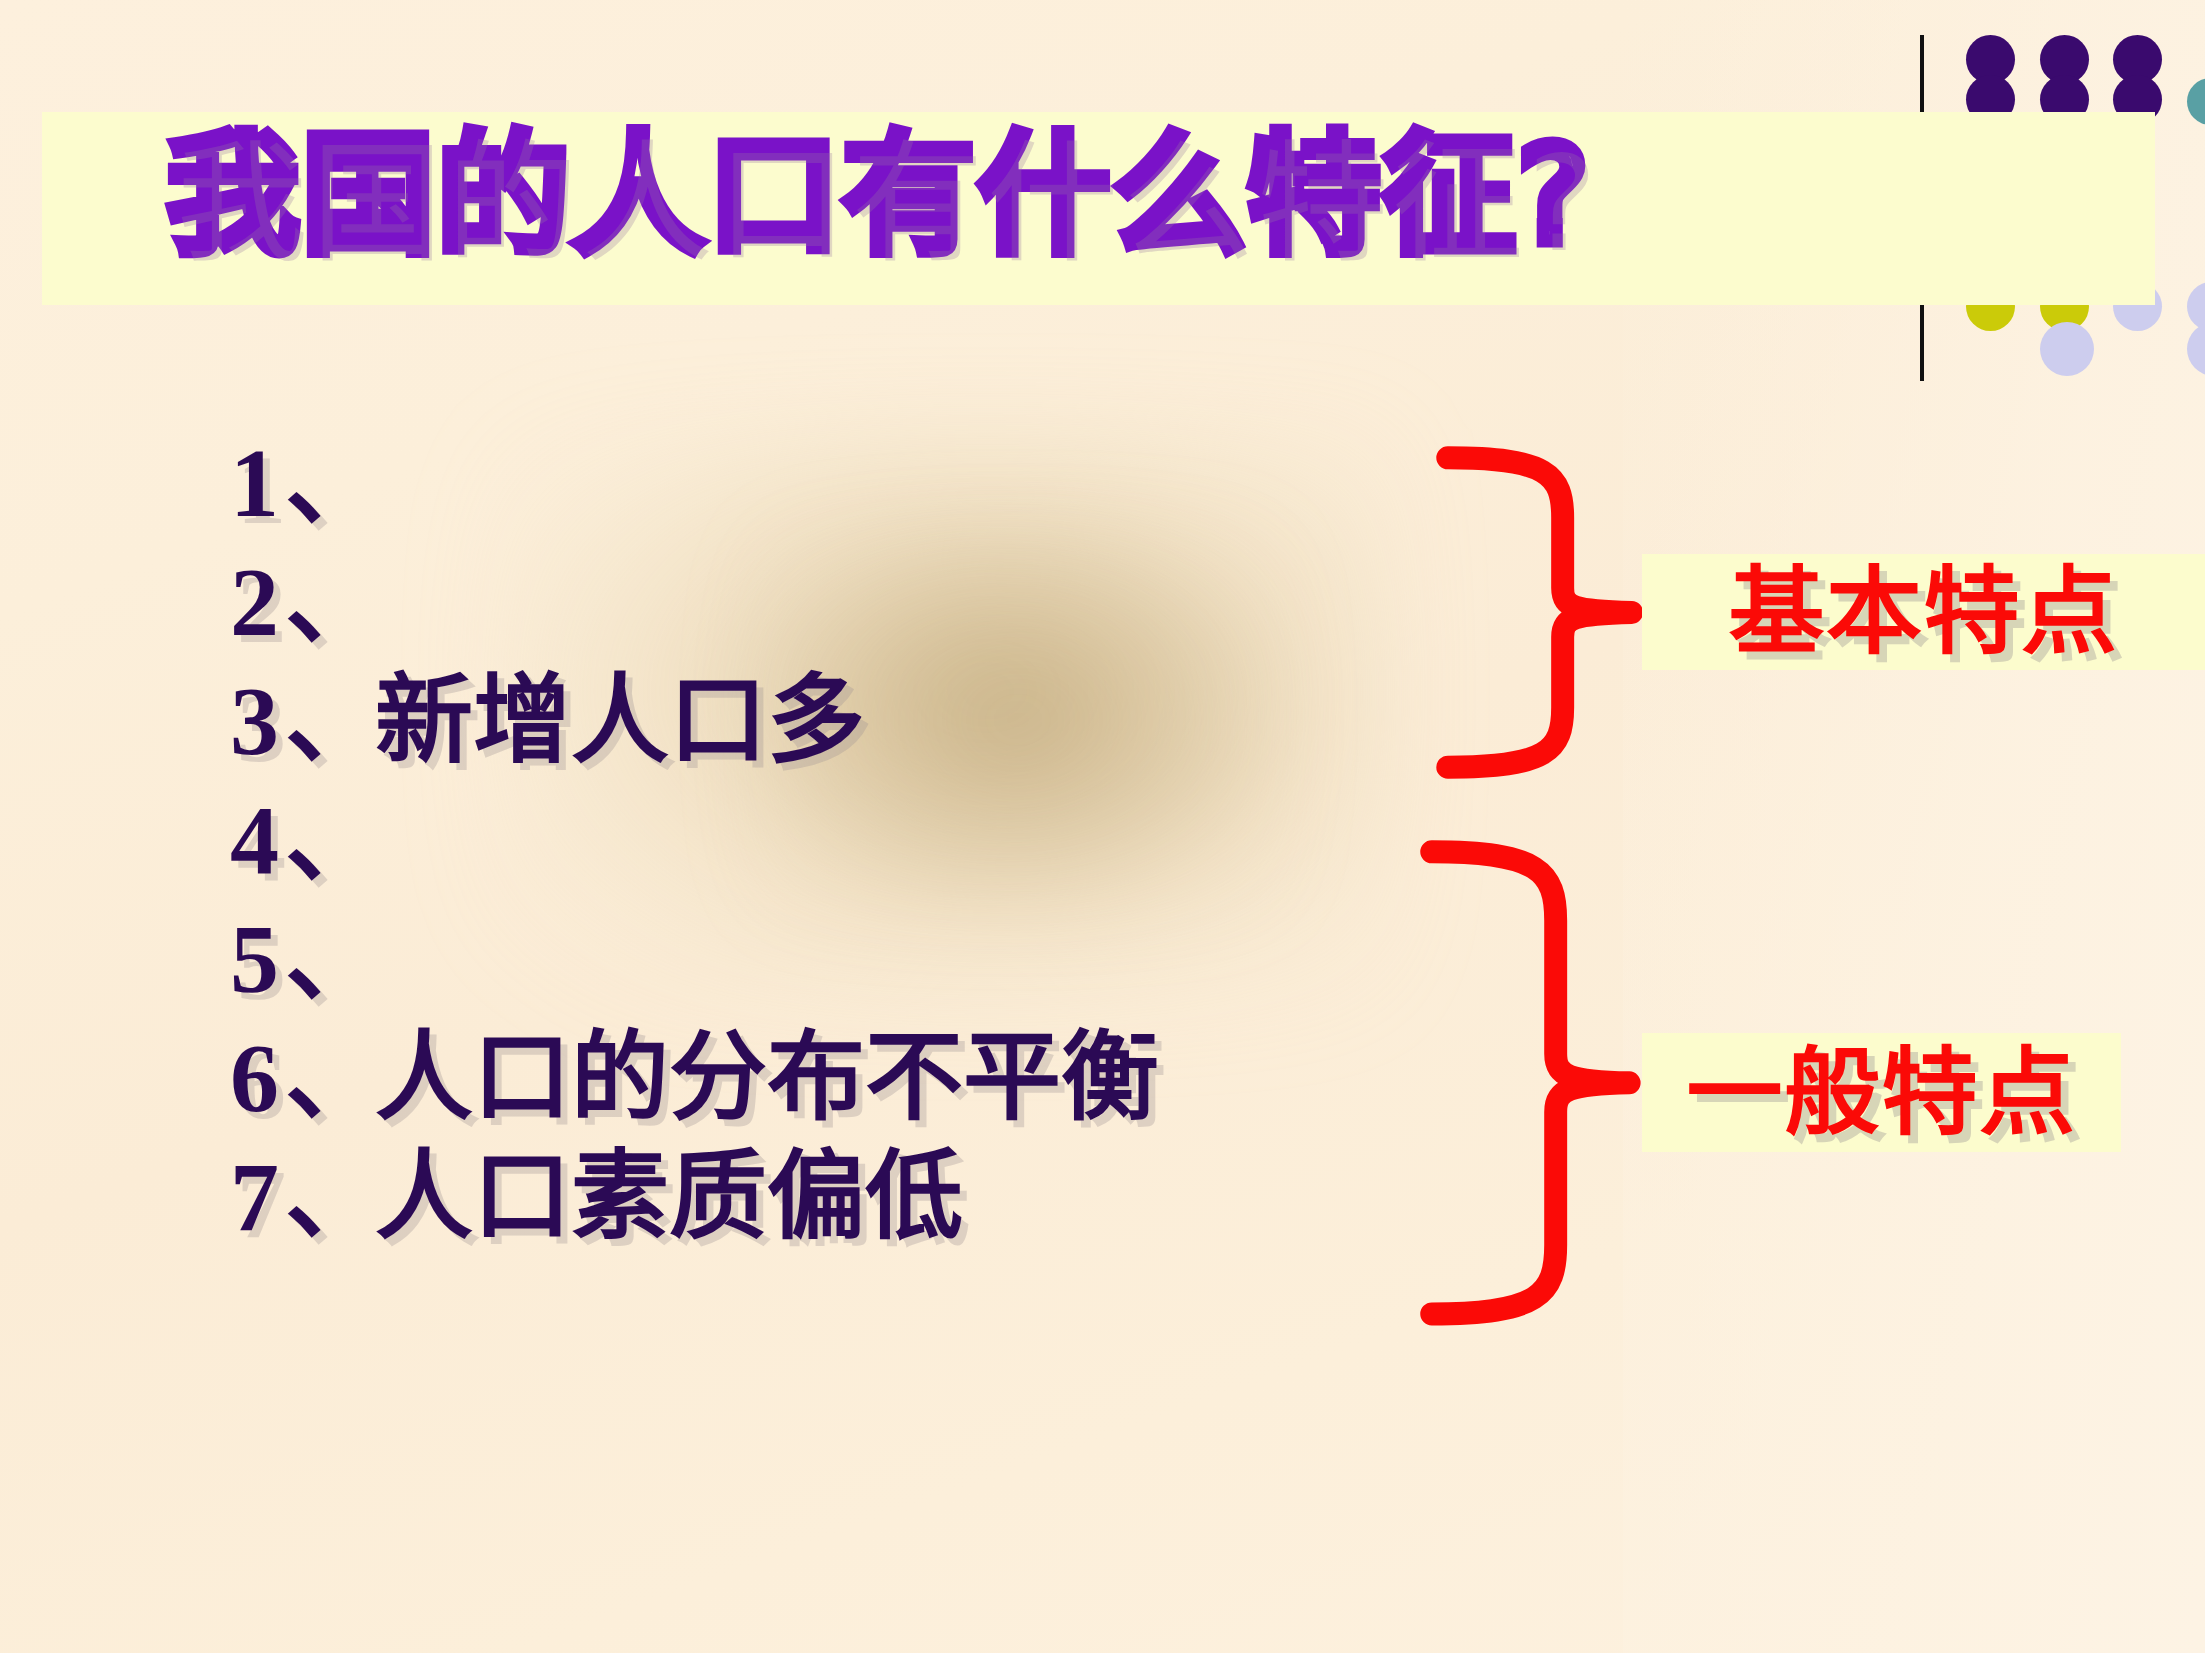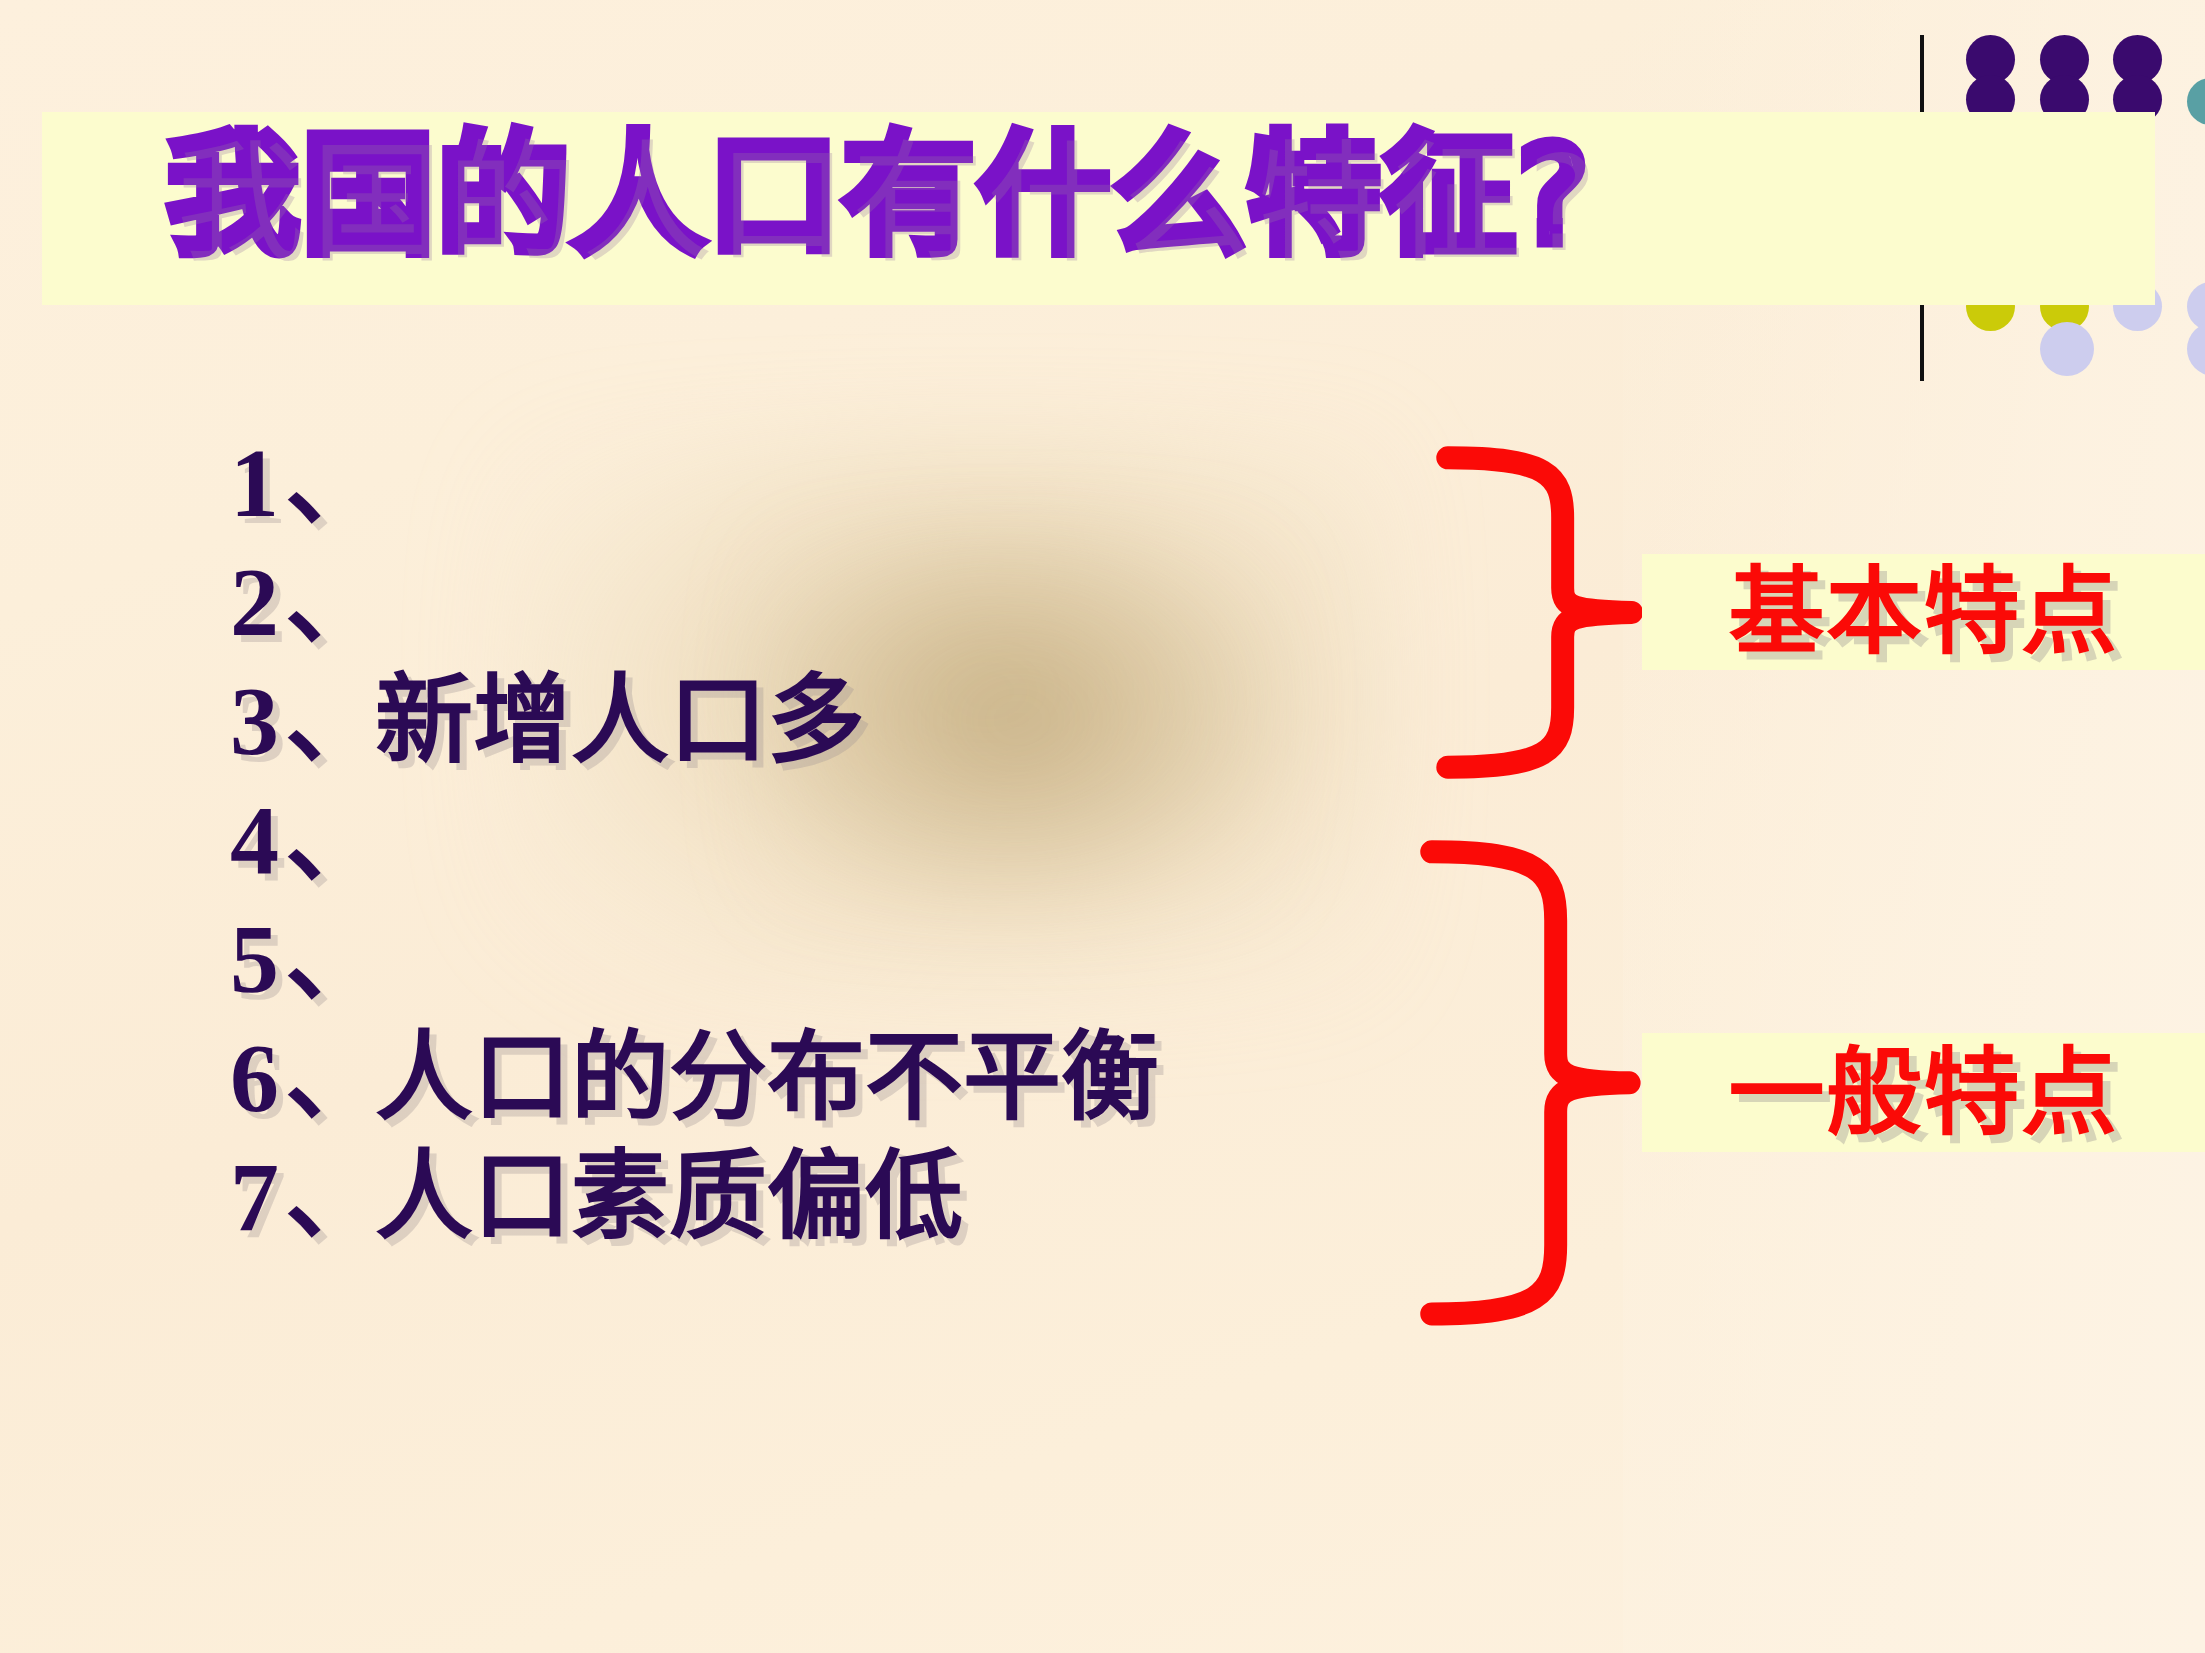--- a/index.html
+++ b/index.html
@@ -252,18 +252,18 @@
              C 172 312, 190 318, 268 320
              C 190 322, 172 328, 172 358
              L 172 532
              C 172 596, 150 622, 10 622" fill="none" stroke="#fb0a07" stroke-width="30" stroke-linecap="round" stroke-linejoin="round"></path>
   </svg>
 
   <div class="tag-box" style="left:1642px; top:546px; width:563px; height:116px;">
     <span class="tag-text">基本特点</span>
   </div>
 
-  <div class="tag-box" style="left:1642px; top:1025px; width:563px; height:119px;">
+  <div class="tag-box" style="left:1642px; top:1025px; width:479px; height:119px;">
     <span class="tag-text">一般特点</span>
   </div>
 
 </div>
 
 
 </body></html>

